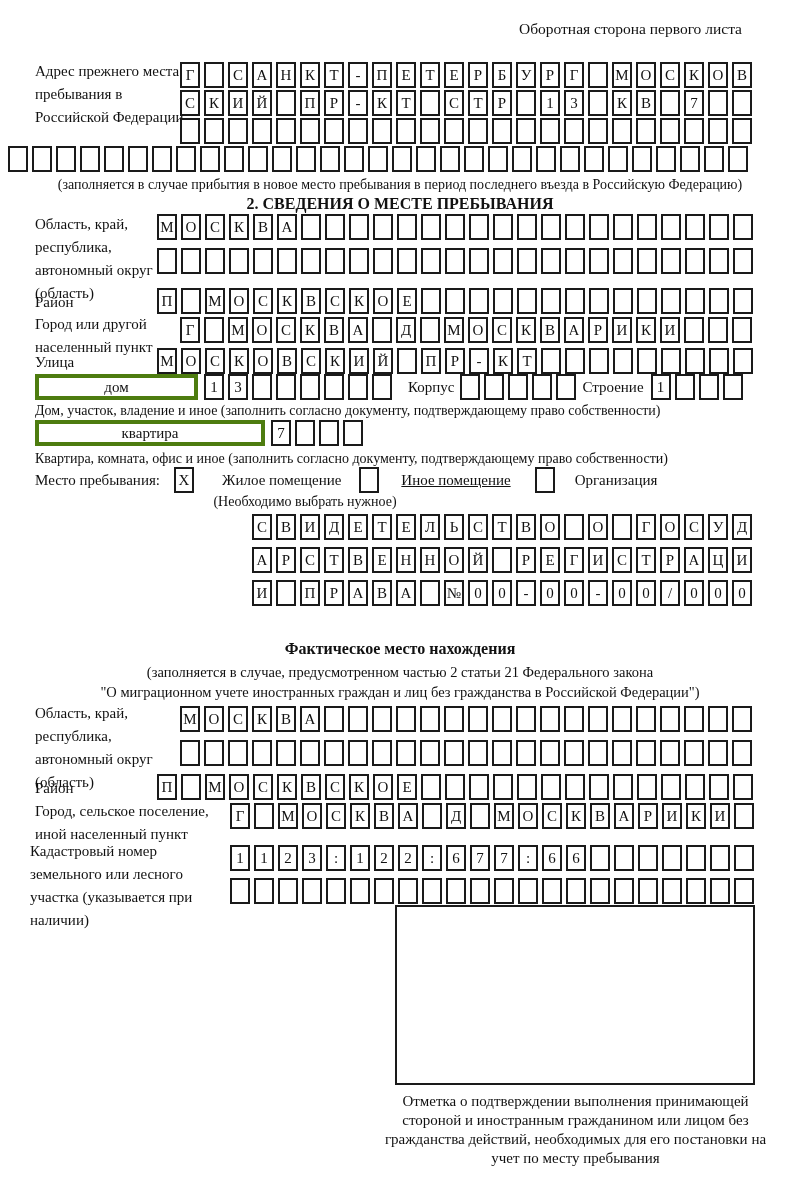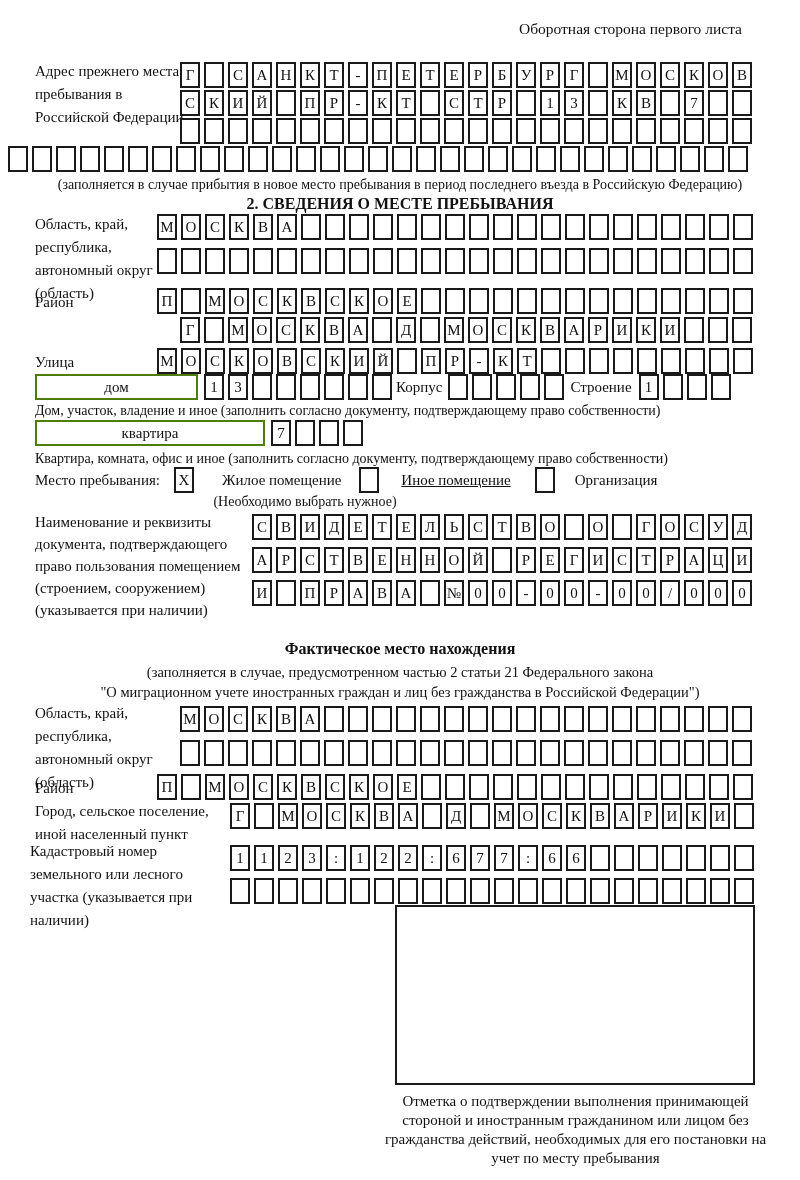--- a/index.html
+++ b/index.html
@@ -13,21 +13,21 @@
   .note{font-size:14px;line-height:18px;}
   .center{width:100%;text-align:center;left:0;}
   .title{font-weight:bold;font-size:16px;}
   .cellrow{display:flex;gap:4px;}
   .cell{
     width:20px;height:26px;box-sizing:border-box;border:2px solid #1a1a1a;background:#fff;
     display:inline-flex;align-items:center;justify-content:center;
     font-size:15px;line-height:1;flex:0 0 auto;
   }
   .wbox{
-    box-sizing:border-box;border:2px solid #4d7c0f;height:26px;background:#fff;
+    box-sizing:border-box;border:4px solid #4d7c0f;height:26px;background:#fff;
     display:inline-flex;align-items:center;justify-content:center;flex:0 0 auto;
   }
   .inline-lbl{display:inline-flex;align-items:center;height:26px;flex:0 0 auto;}
   .stampbox{box-sizing:border-box;border:2px solid #1a1a1a;background:#fff;}
   .cap{line-height:19px;text-align:center;}
 </style>
 </head>
 <body>
 
 <div id="page">
@@ -228,20 +228,21 @@
       <span class="cell"></span>
       <span class="cell"></span>
       <span class="cell"></span>
       <span class="cell"></span>
       <span class="cell"></span>
       <span class="cell"></span>
       <span class="cell"></span>
       <span class="cell"></span>
     </div>
 
+  <div class="abs lbl" style="left:35px;top:313px;width:145px;">Город или другой населенный пункт</div>
   <div class="abs cellrow" style="left:180px;top:317px;">
       <span class="cell">Г</span>
       <span class="cell"></span>
       <span class="cell">М</span>
       <span class="cell">О</span>
       <span class="cell">С</span>
       <span class="cell">К</span>
       <span class="cell">В</span>
       <span class="cell">А</span>
       <span class="cell"></span>
@@ -296,21 +297,21 @@
     <span class="cellrow" style="margin-left:6px;">
         <span class="cell">1</span>
         <span class="cell">3</span>
         <span class="cell"></span>
         <span class="cell"></span>
         <span class="cell"></span>
         <span class="cell"></span>
         <span class="cell"></span>
         <span class="cell"></span>
       </span>
-    <span class="inline-lbl" style="margin-left:4px;">Корпус</span>
+    <span class="inline-lbl" style="margin-left:16px;">Корпус</span>
     <span class="cellrow" style="margin-left:6px;">
         <span class="cell"></span>
         <span class="cell"></span>
         <span class="cell"></span>
         <span class="cell"></span>
         <span class="cell"></span>
       </span>
     <span class="inline-lbl" style="margin-left:6px;">Строение</span>
     <span class="cellrow" style="margin-left:7px;">
         <span class="cell">1</span>
@@ -336,21 +337,20 @@
     <span>Место пребывания:</span>
     <span class="cell" style="margin-left:14px;">X</span>
     <span style="margin-left:28px;">Жилое помещение</span>
     <span class="cell" style="margin-left:18px;"></span>
     <span style="margin-left:22px;text-decoration:underline;">Иное помещение</span>
     <span class="cell" style="margin-left:24px;"></span>
     <span style="margin-left:20px;">Организация</span>
   </div>
   <div class="abs note" style="left:125px;top:493px;width:360px;text-align:center;">(Необходимо выбрать нужное)</div>
 
-  <div class="abs" style="left:35px;top:511px;width:220px;line-height:22px;">Наименование и реквизиты документа, подтверждающего право пользования помещением (строением, сооружением) (указывается при наличии)</div>
   <div class="abs cellrow" style="left:252px;top:514px;">
       <span class="cell">С</span>
       <span class="cell">В</span>
       <span class="cell">И</span>
       <span class="cell">Д</span>
       <span class="cell">Е</span>
       <span class="cell">Т</span>
       <span class="cell">Е</span>
       <span class="cell">Л</span>
       <span class="cell">Ь</span>

